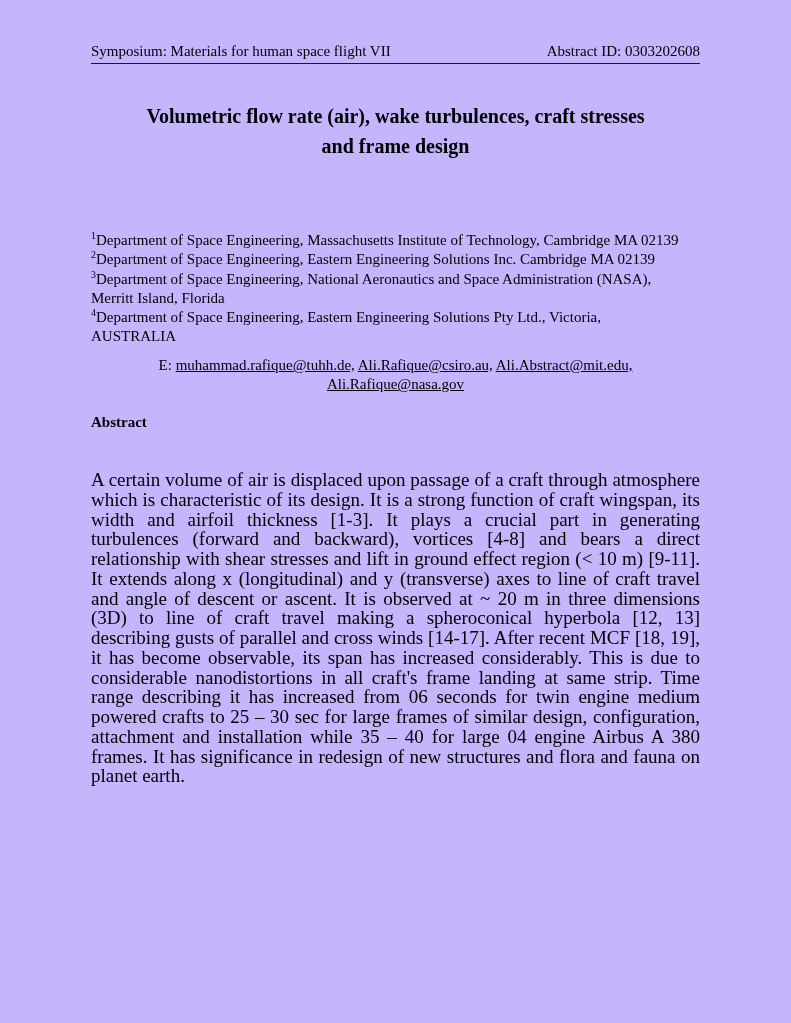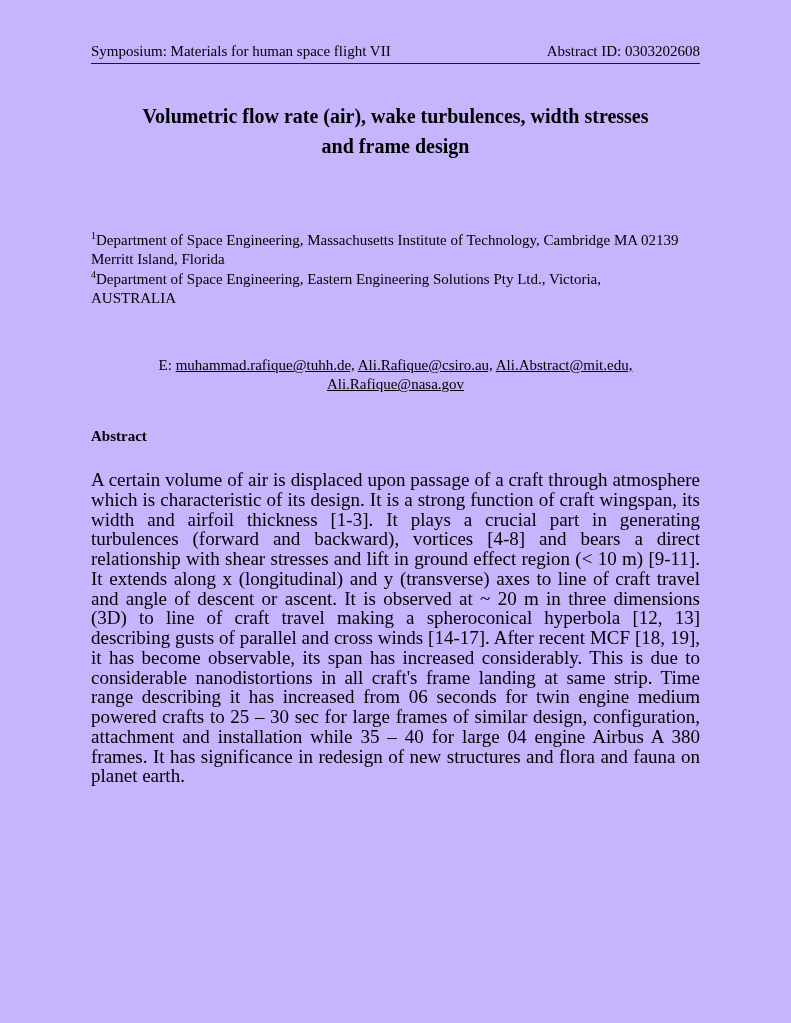--- a/index.html
+++ b/index.html
@@ -65,21 +65,21 @@
   }
   .email-link {
     text-decoration: underline;
     color: #000000;
     cursor: pointer;
     text-align: center;
   }
 
   
   .abstract-heading {
-    top: 428px;
+    top: 414px;
     font-size: 15px;
     font-weight: bold;
   }
   .abstract-body {
     top: 470px;
     font-size: 19px;
     line-height: 19.75px;
     text-align: justify;
   }
 
@@ -97,27 +97,29 @@
 <body>
 
 <div class="page">
 
   <div class="block header">
     <span>Symposium: Materials for human space flight VII</span>
     <span>Abstract ID: 0303202608</span>
   </div>
 
   <div class="block title-block">
-    <div>Volumetric flow rate (air), wake turbulences, width stresses</div>
+    <div>Volumetric flow rate (air), wake turbulences, craft stresses</div>
     <div>and frame design</div>
   </div>
 
 
   <div class="block affil-block">
     <div><sup class="affnum">1</sup><span>Department of Space Engineering, Massachusetts Institute of Technology, Cambridge MA 02139</span></div>
+    <div><sup class="affnum">2</sup><span>Department of Space Engineering, Eastern Engineering Solutions Inc. Cambridge MA 02139</span></div>
+    <div><sup class="affnum">3</sup><span>Department of Space Engineering, National Aeronautics and Space Administration (NASA),</span></div>
     <div><span>Merritt Island, Florida</span></div>
     <div><sup class="affnum">4</sup><span>Department of Space Engineering, Eastern Engineering Solutions Pty Ltd., Victoria,</span></div>
     <div><span>AUSTRALIA</span></div>
   </div>
 
   <div class="block email-block">
     <div>
       <span>E: </span>
       <span class="email-link">muhammad.rafique@tuhh.de,</span>
       <span class="email-link">Ali.Rafique@csiro.au,</span>

